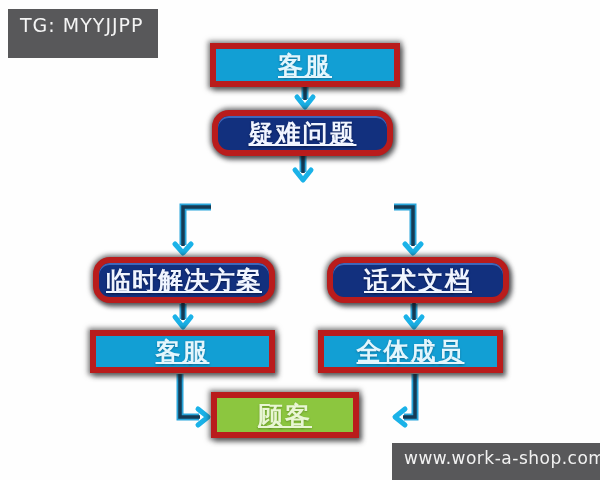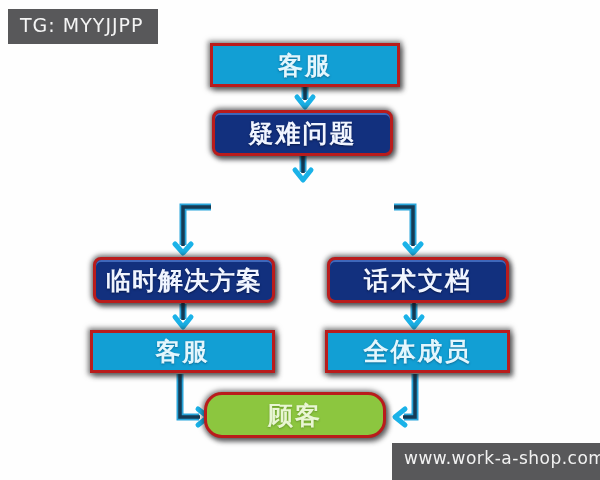--- a/index.html
+++ b/index.html
@@ -15,21 +15,21 @@
     overflow: hidden;
   }
   .badge {
     position: absolute;
     left: 8px;
     top: 9px;
     background: #58585a;
     color: #f4f4f4;
     font-size: 19px;
     letter-spacing: 1px;
-    padding: 5px 14px 8px 12px;
+    padding: 5px 14px 22px 12px;
     white-space: nowrap;
   }
   .watermark {
     position: absolute;
     left: 392px;
     top: 443px;
     width: 208px;
     box-sizing: border-box;
     background: #58585a;
     color: #f2f2f2;
@@ -40,32 +40,33 @@
   }
   .node {
     position: absolute;
     display: flex;
     align-items: center;
     justify-content: center;
     box-sizing: border-box;
     font-size: 25px;
     font-weight: 600;
     letter-spacing: 2px;
-    border: 3px solid #b91c1c;
+    border: 6px solid #b91c1c;
     box-shadow: 0 0 5px 2px rgba(25,25,28,0.55), 3px 4px 5px rgba(30,30,34,0.45);
+    text-decoration: underline;
   }
   .node-cyan {
     background: #129fd4;
     color: #e3f6fd;
     text-shadow: 0 1px 2px rgba(8,60,90,0.5);
   }
   .node-navy {
     background: #12307e;
     color: #f0f5ff;
-    border-radius: 8px;
+    border-radius: 17px;
     box-shadow: inset 0 2px 0 rgba(100,150,235,0.55),
                 0 0 5px 2px rgba(20,20,24,0.6), 3px 4px 5px rgba(25,25,30,0.45);
     text-shadow: 0 1px 2px rgba(0,10,40,0.6);
   }
   .node-green {
     background: #8cc63f;
     color: #e9f6d3;
     text-shadow: 0 1px 2px rgba(60,90,20,0.45);
   }
   #connector-layer {
@@ -151,25 +152,25 @@
   </div>
 
   <div class="node node-navy" style="left:93px; top:257px; width:182px; height:46px; letter-spacing:1px;">
     <span>临时解决方案</span>
   </div>
 
   <div class="node node-cyan" style="left:90px; top:330px; width:185px; height:43px;">
     <span>客服</span>
   </div>
 
-  <div class="node node-cyan" style="left:325px; top:330px; width:185px; height:43px;">
+  <div class="node node-cyan" style="left:318px; top:330px; width:185px; height:43px;">
     <span>全体成员</span>
   </div>
 
-  <div class="node node-green" style="left:204px; top:392px; width:182px; height:46px;border-radius:18px;">
+  <div class="node node-green" style="left:211px; top:392px; width:148px; height:46px;">
     <span>顾客</span>
   </div>
 
   <div class="watermark">
     <span>www.work-a-shop.com</span>
   </div>
 
 </div>
 
 </body></html>

